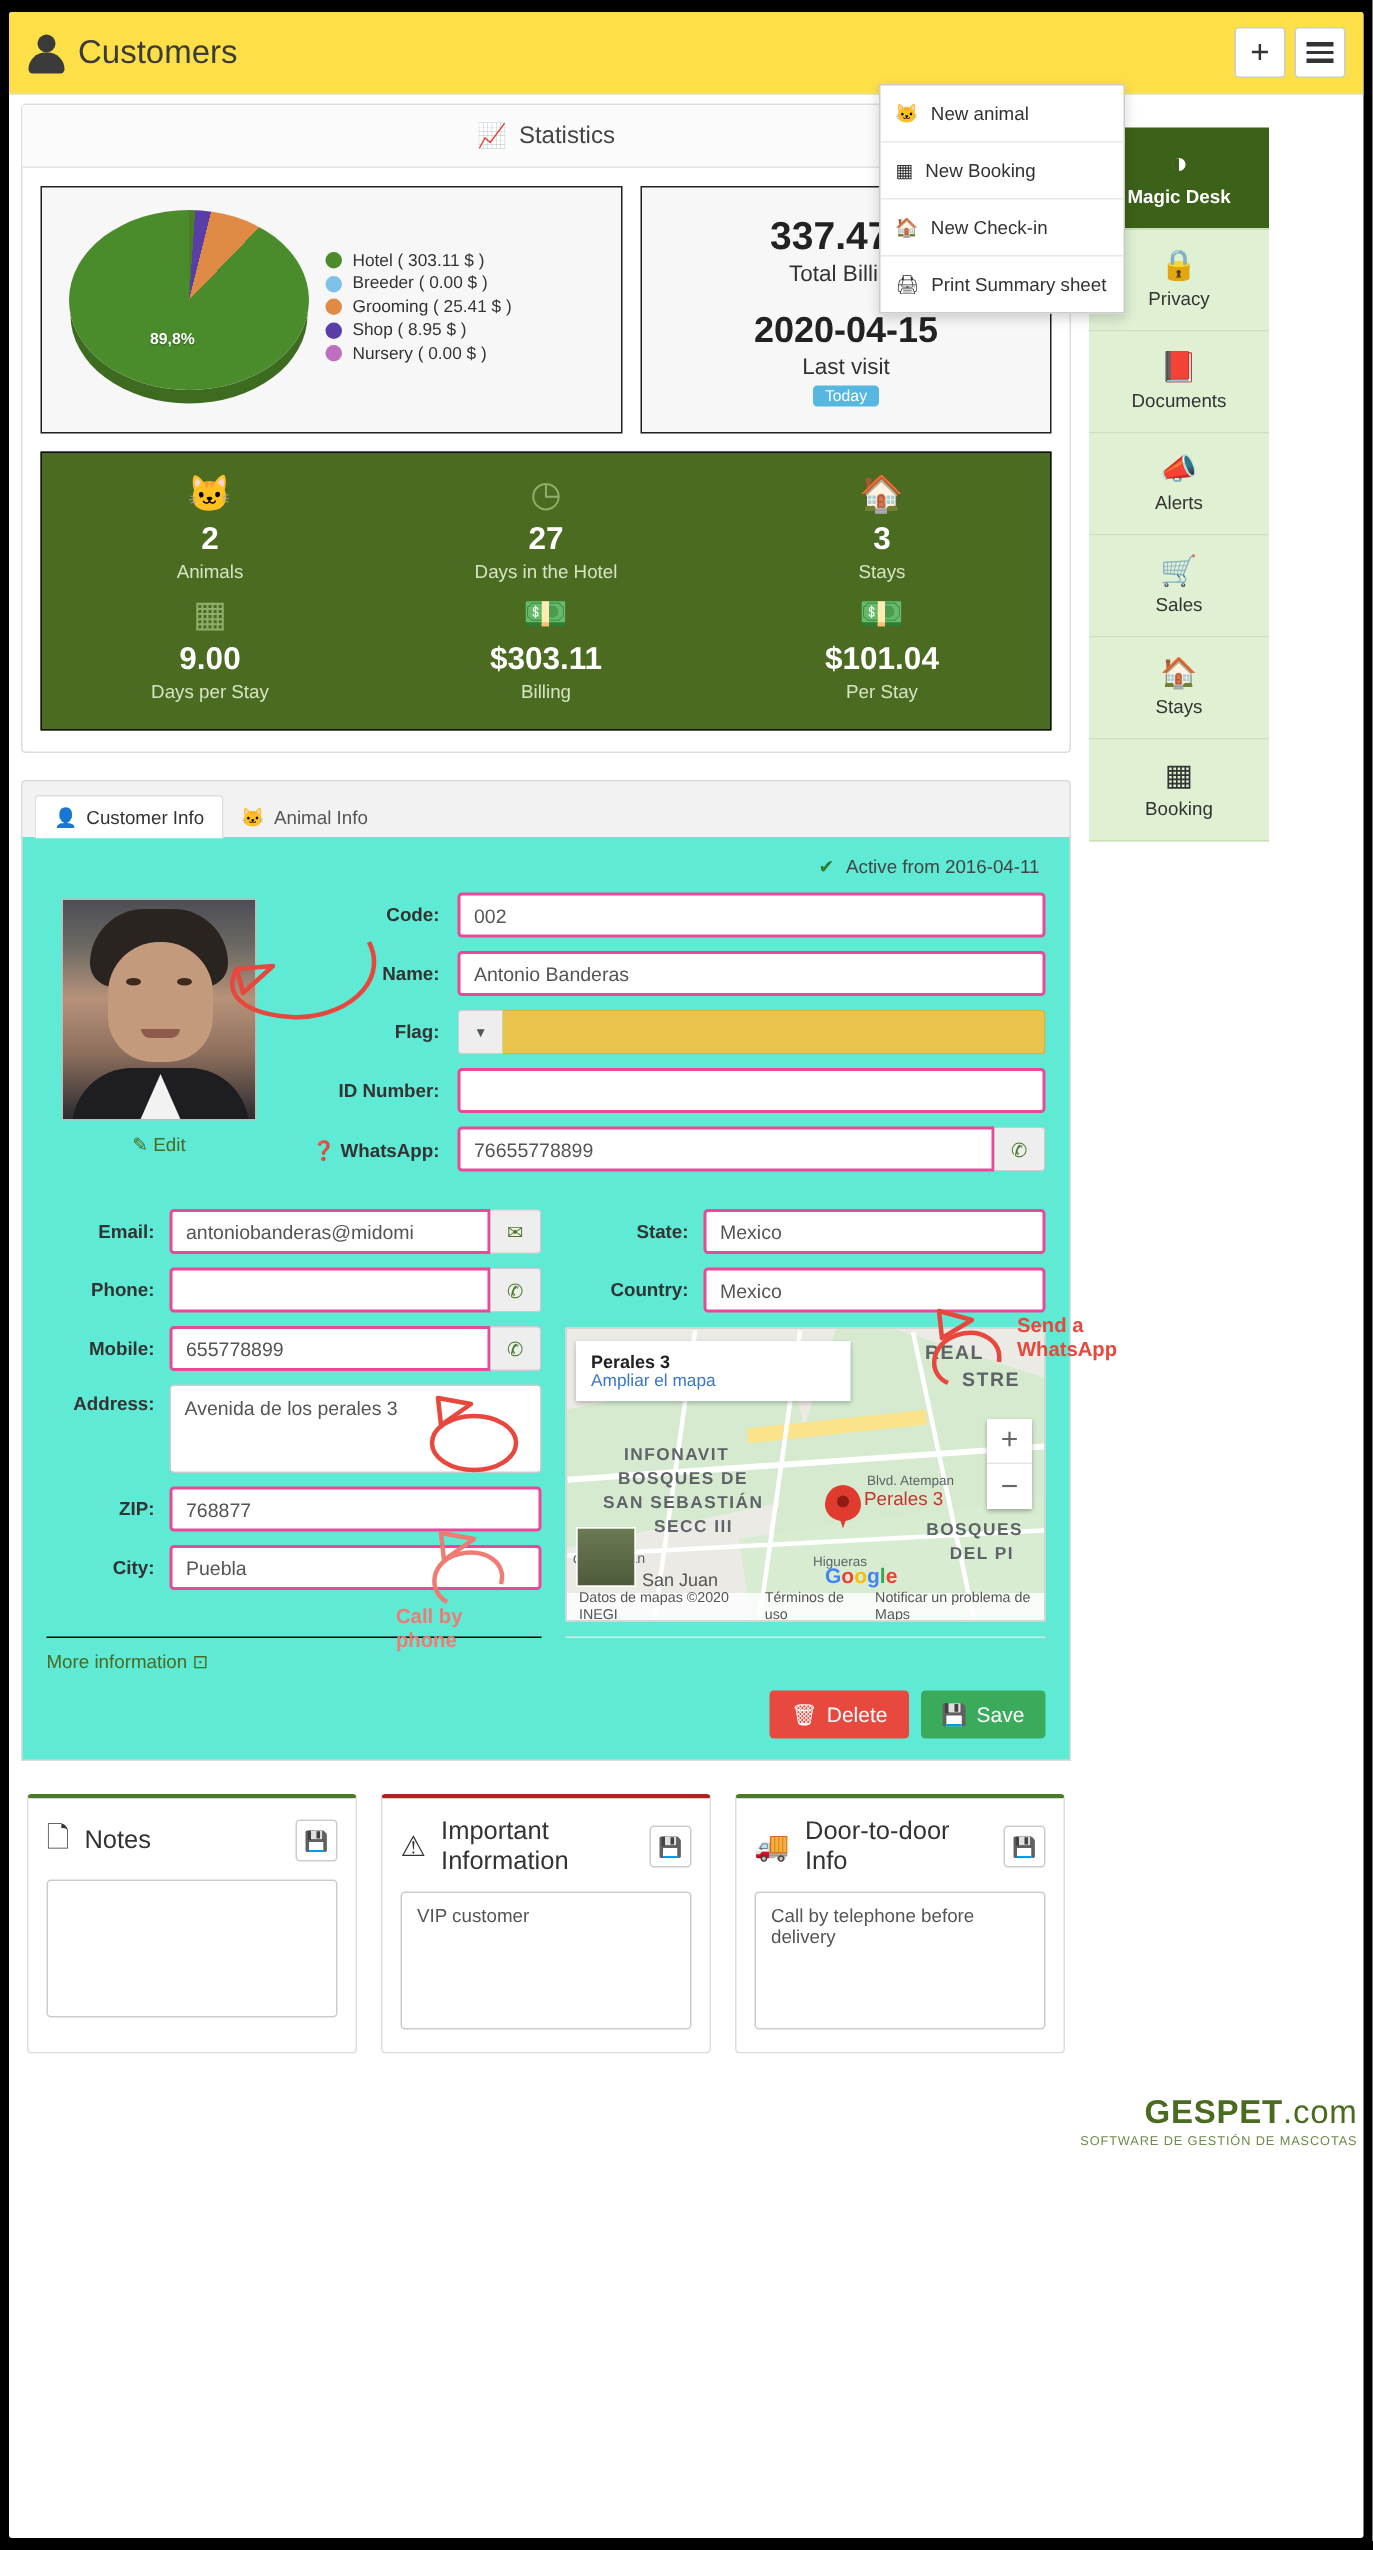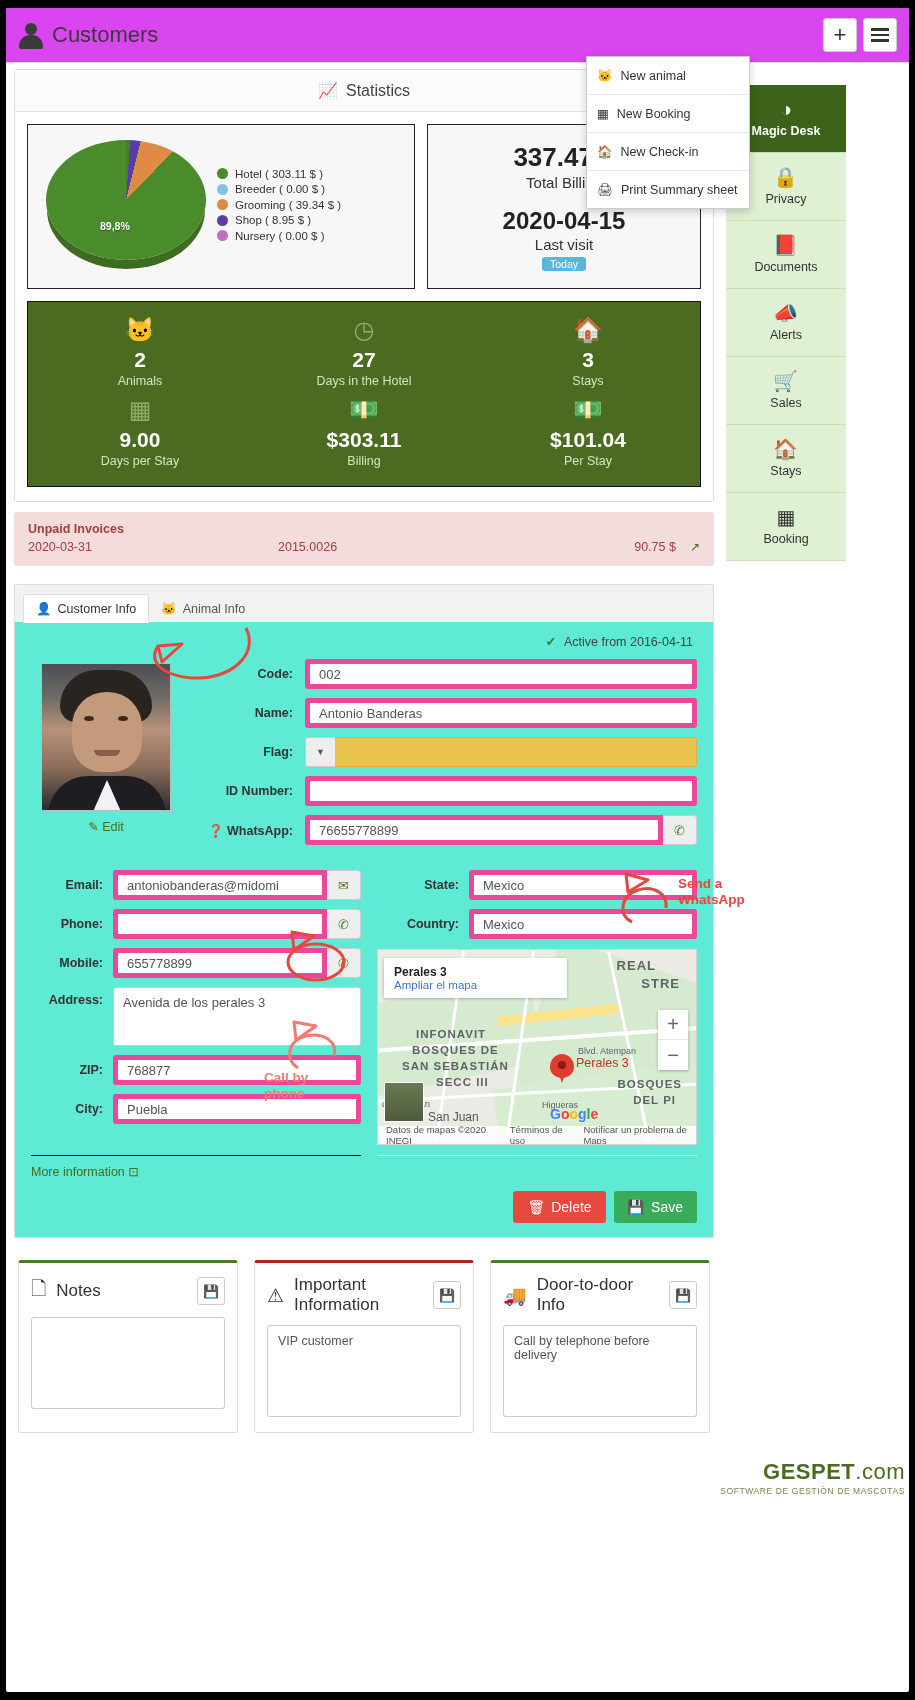--- a/index.html
+++ b/index.html
@@ -19,21 +19,21 @@
     width: 903px; height: 1684px;
     background: #ffffff;
     overflow: hidden;
     border-radius: 2px;
   }
 
   
   .topbar {
     position: relative;
     height: 55px;
-    background: #d946ef;
+    background: #fde047;
     border-bottom: 1px solid #ddd;
     display: flex;
     align-items: center;
     padding: 0 12px;
   }
   .topbar .person-icon { width: 26px; height: 28px; margin-right: 8px; position: relative; }
   .topbar .person-icon .head {
     position:absolute; left:7px; top:2px; width:12px; height:12px;
     border-radius:50%; background:#3b3b3b;
   }
@@ -220,21 +220,21 @@
   .av-body { position:absolute; left:6px; top:112px; width:118px; height:40px; background:#1d1d22; border-radius:40px 40px 0 0; }
   .av-shirt { position:absolute; left:50px; top:116px; width:30px; height:34px; background:#f2f2f2; clip-path: polygon(50% 0, 100% 100%, 0 100%); }
   .edit-link { margin-top: 8px; color:#4a6b20; font-size:12.5px; cursor:pointer; }
 
   .fields-col { flex:1; }
   .frow { display:flex; align-items:center; margin-bottom: 9px; }
   .flabel { width: 112px; text-align:right; padding-right: 12px; font-weight:bold; font-size:12.5px; color:#333; }
   .finput {
     flex:1;
     height: 30px;
-    border: 5px solid #ec4899;
+    border: 2px solid #ec4899;
     border-radius: 3px;
     background:#fff;
     padding: 0 9px;
     font-size: 13px;
     color:#555;
     font-family: "Liberation Sans", sans-serif;
     outline:none;
   }
   .flag-wrap { flex:1; display:flex; height: 30px; }
   .flag-drop {
@@ -414,21 +414,21 @@
               <div class="legend-item">
                 <span class="legend-dot" style="background:#4a8b2c"></span>
                 <span>Hotel ( 303.11 $ )</span>
               </div>
               <div class="legend-item">
                 <span class="legend-dot" style="background:#7ec2ea"></span>
                 <span>Breeder ( 0.00 $ )</span>
               </div>
               <div class="legend-item">
                 <span class="legend-dot" style="background:#e08b45"></span>
-                <span>Grooming ( 39.34 $ )</span>
+                <span>Grooming ( 25.41 $ )</span>
               </div>
               <div class="legend-item">
                 <span class="legend-dot" style="background:#5a3ea8"></span>
                 <span>Shop ( 8.95 $ )</span>
               </div>
               <div class="legend-item">
                 <span class="legend-dot" style="background:#c06ec0"></span>
                 <span>Nursery ( 0.00 $ )</span>
               </div>
             </div>
@@ -470,29 +470,20 @@
             <div class="kpi-lbl">Billing</div>
           </div>
           <div class="kpi-cell">
             <div class="kpi-ico">💵</div>
             <div class="kpi-val">$101.04</div>
             <div class="kpi-lbl">Per Stay</div>
           </div>
         </div>
       </div>
 
-      <div class="unpaid">
-        <div class="unpaid-title">Unpaid Invoices</div>
-        <div class="unpaid-row">
-          <span class="unp-date">2020-03-31</span>
-          <span class="unp-num">2015.0026</span>
-          <span class="unp-amt">90.75 $</span>
-          <span class="unp-ext">↗</span>
-        </div>
-      </div>
 
       <div class="tabcard">
         <div class="tabs">
           <div class="tab active">
             <span>👤</span>
             <span>Customer Info</span>
           </div>
           <div class="tab">
             <span>🐱</span>
             <span>Animal Info</span>

